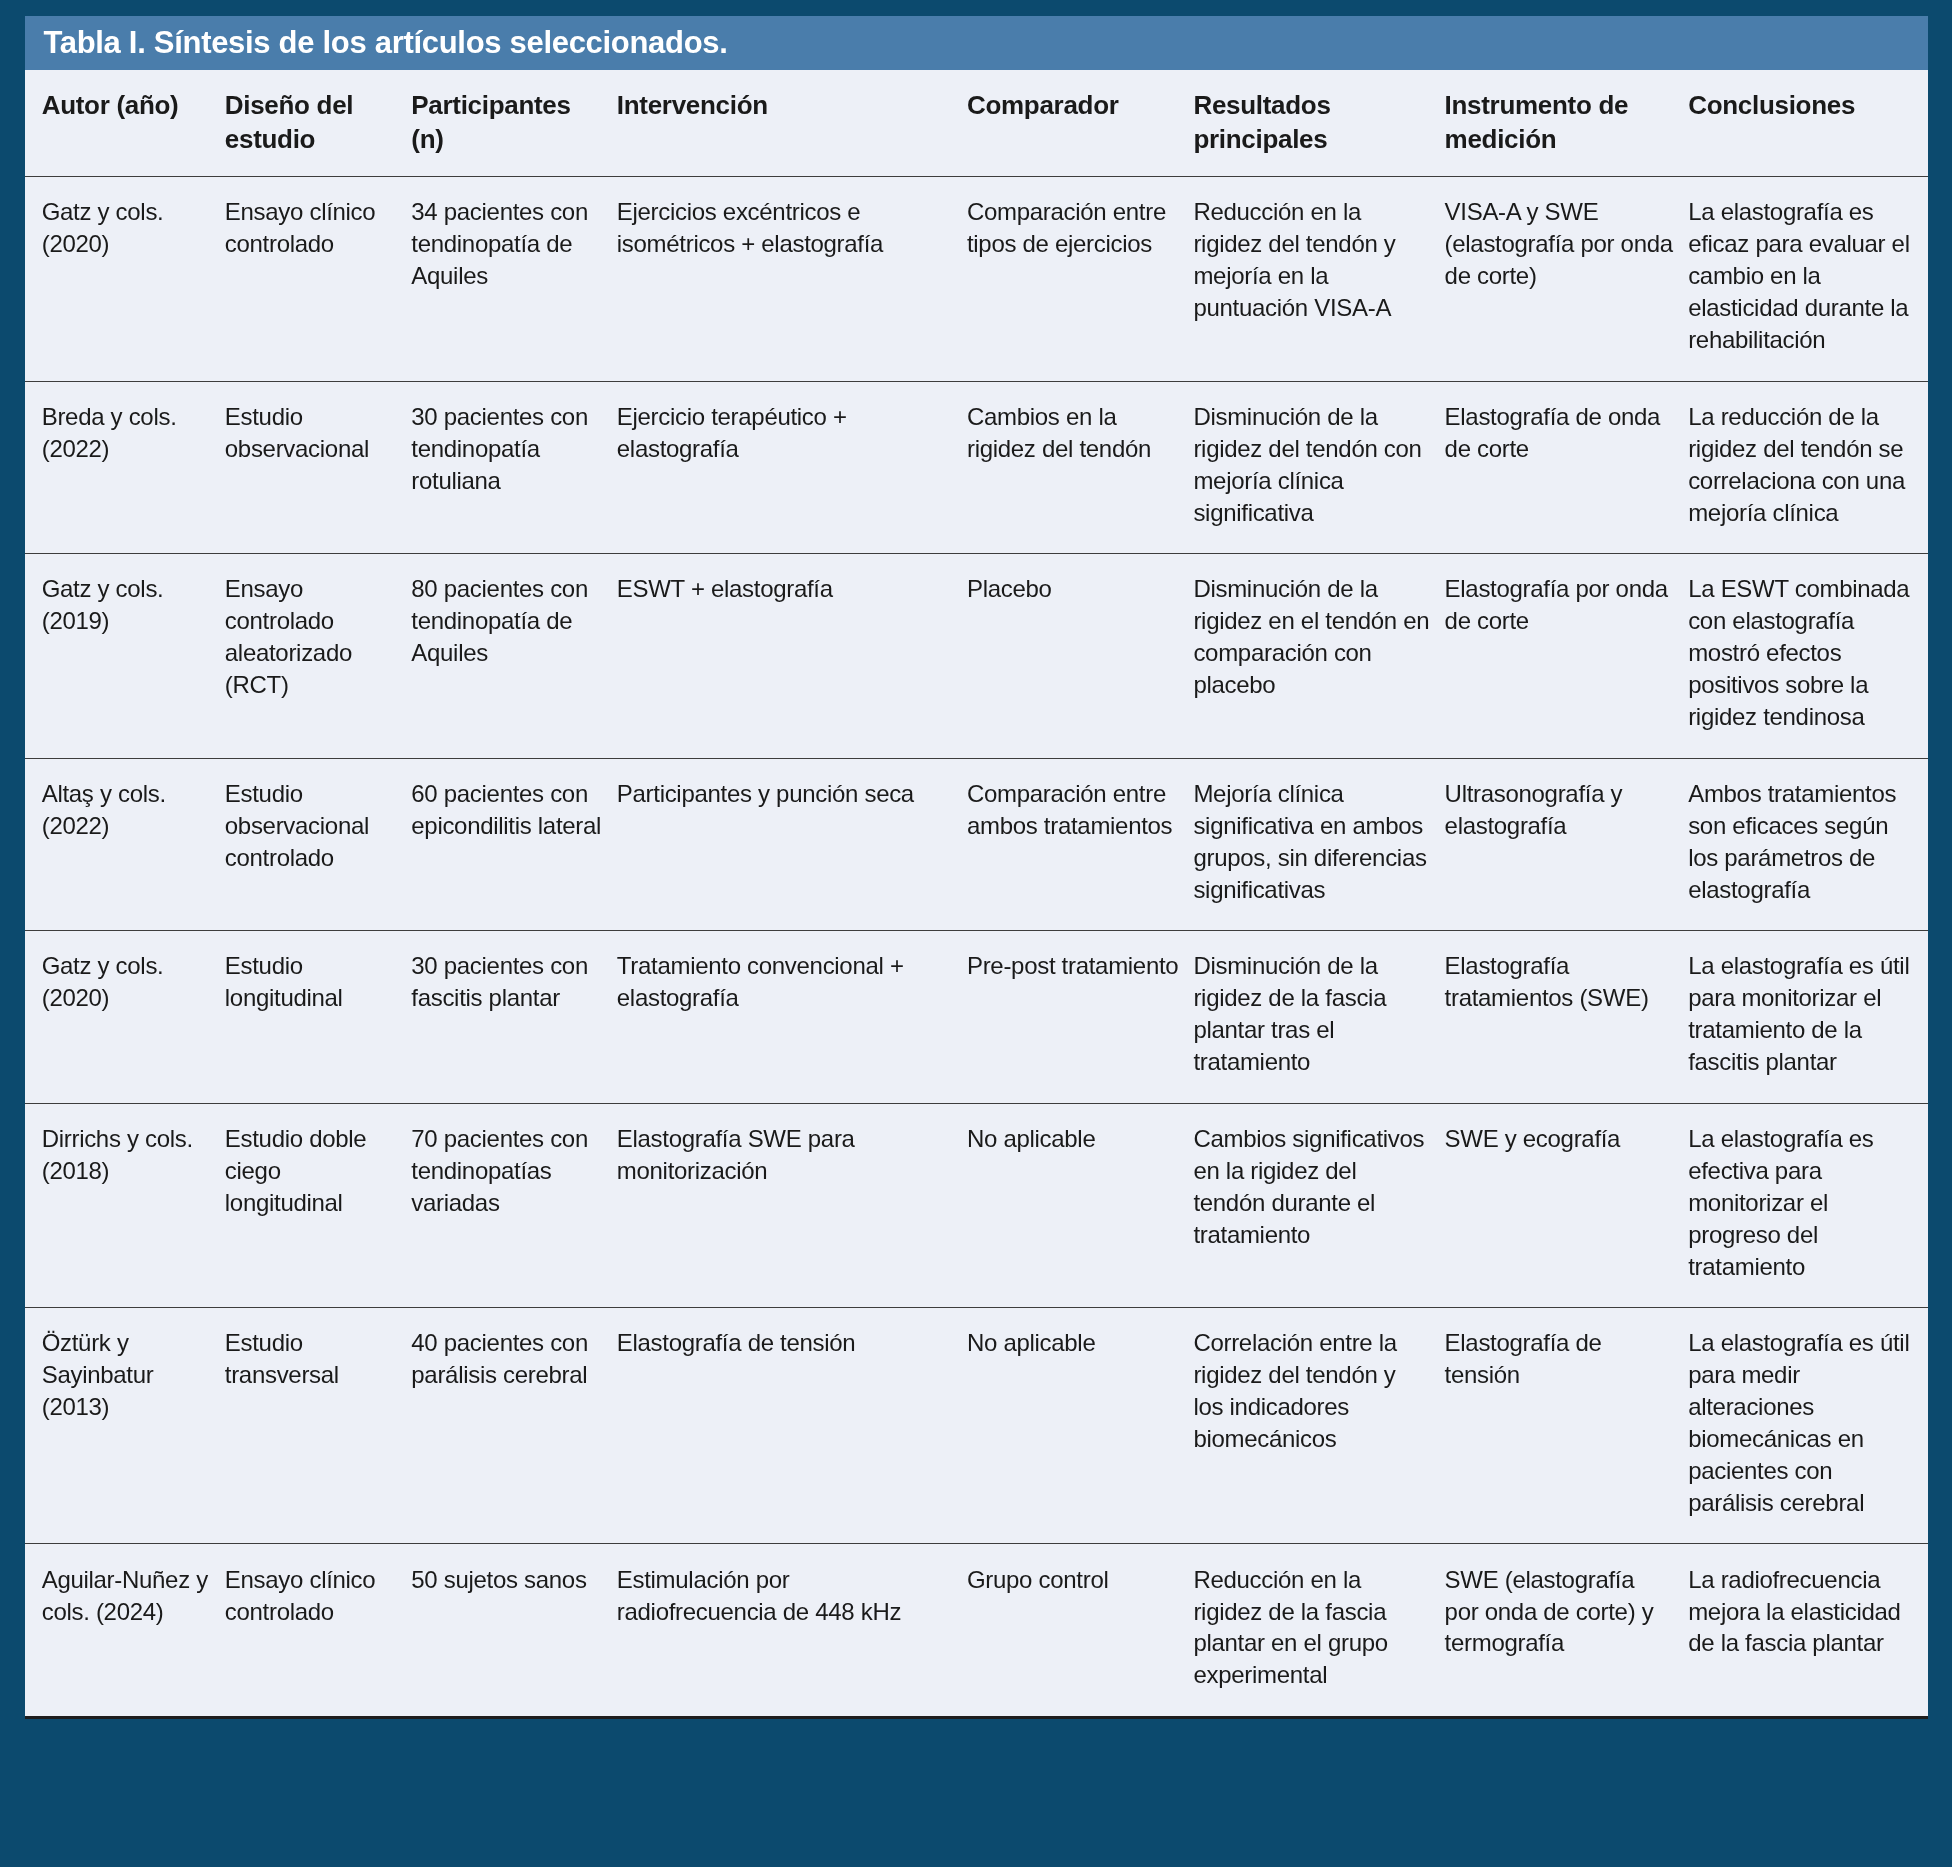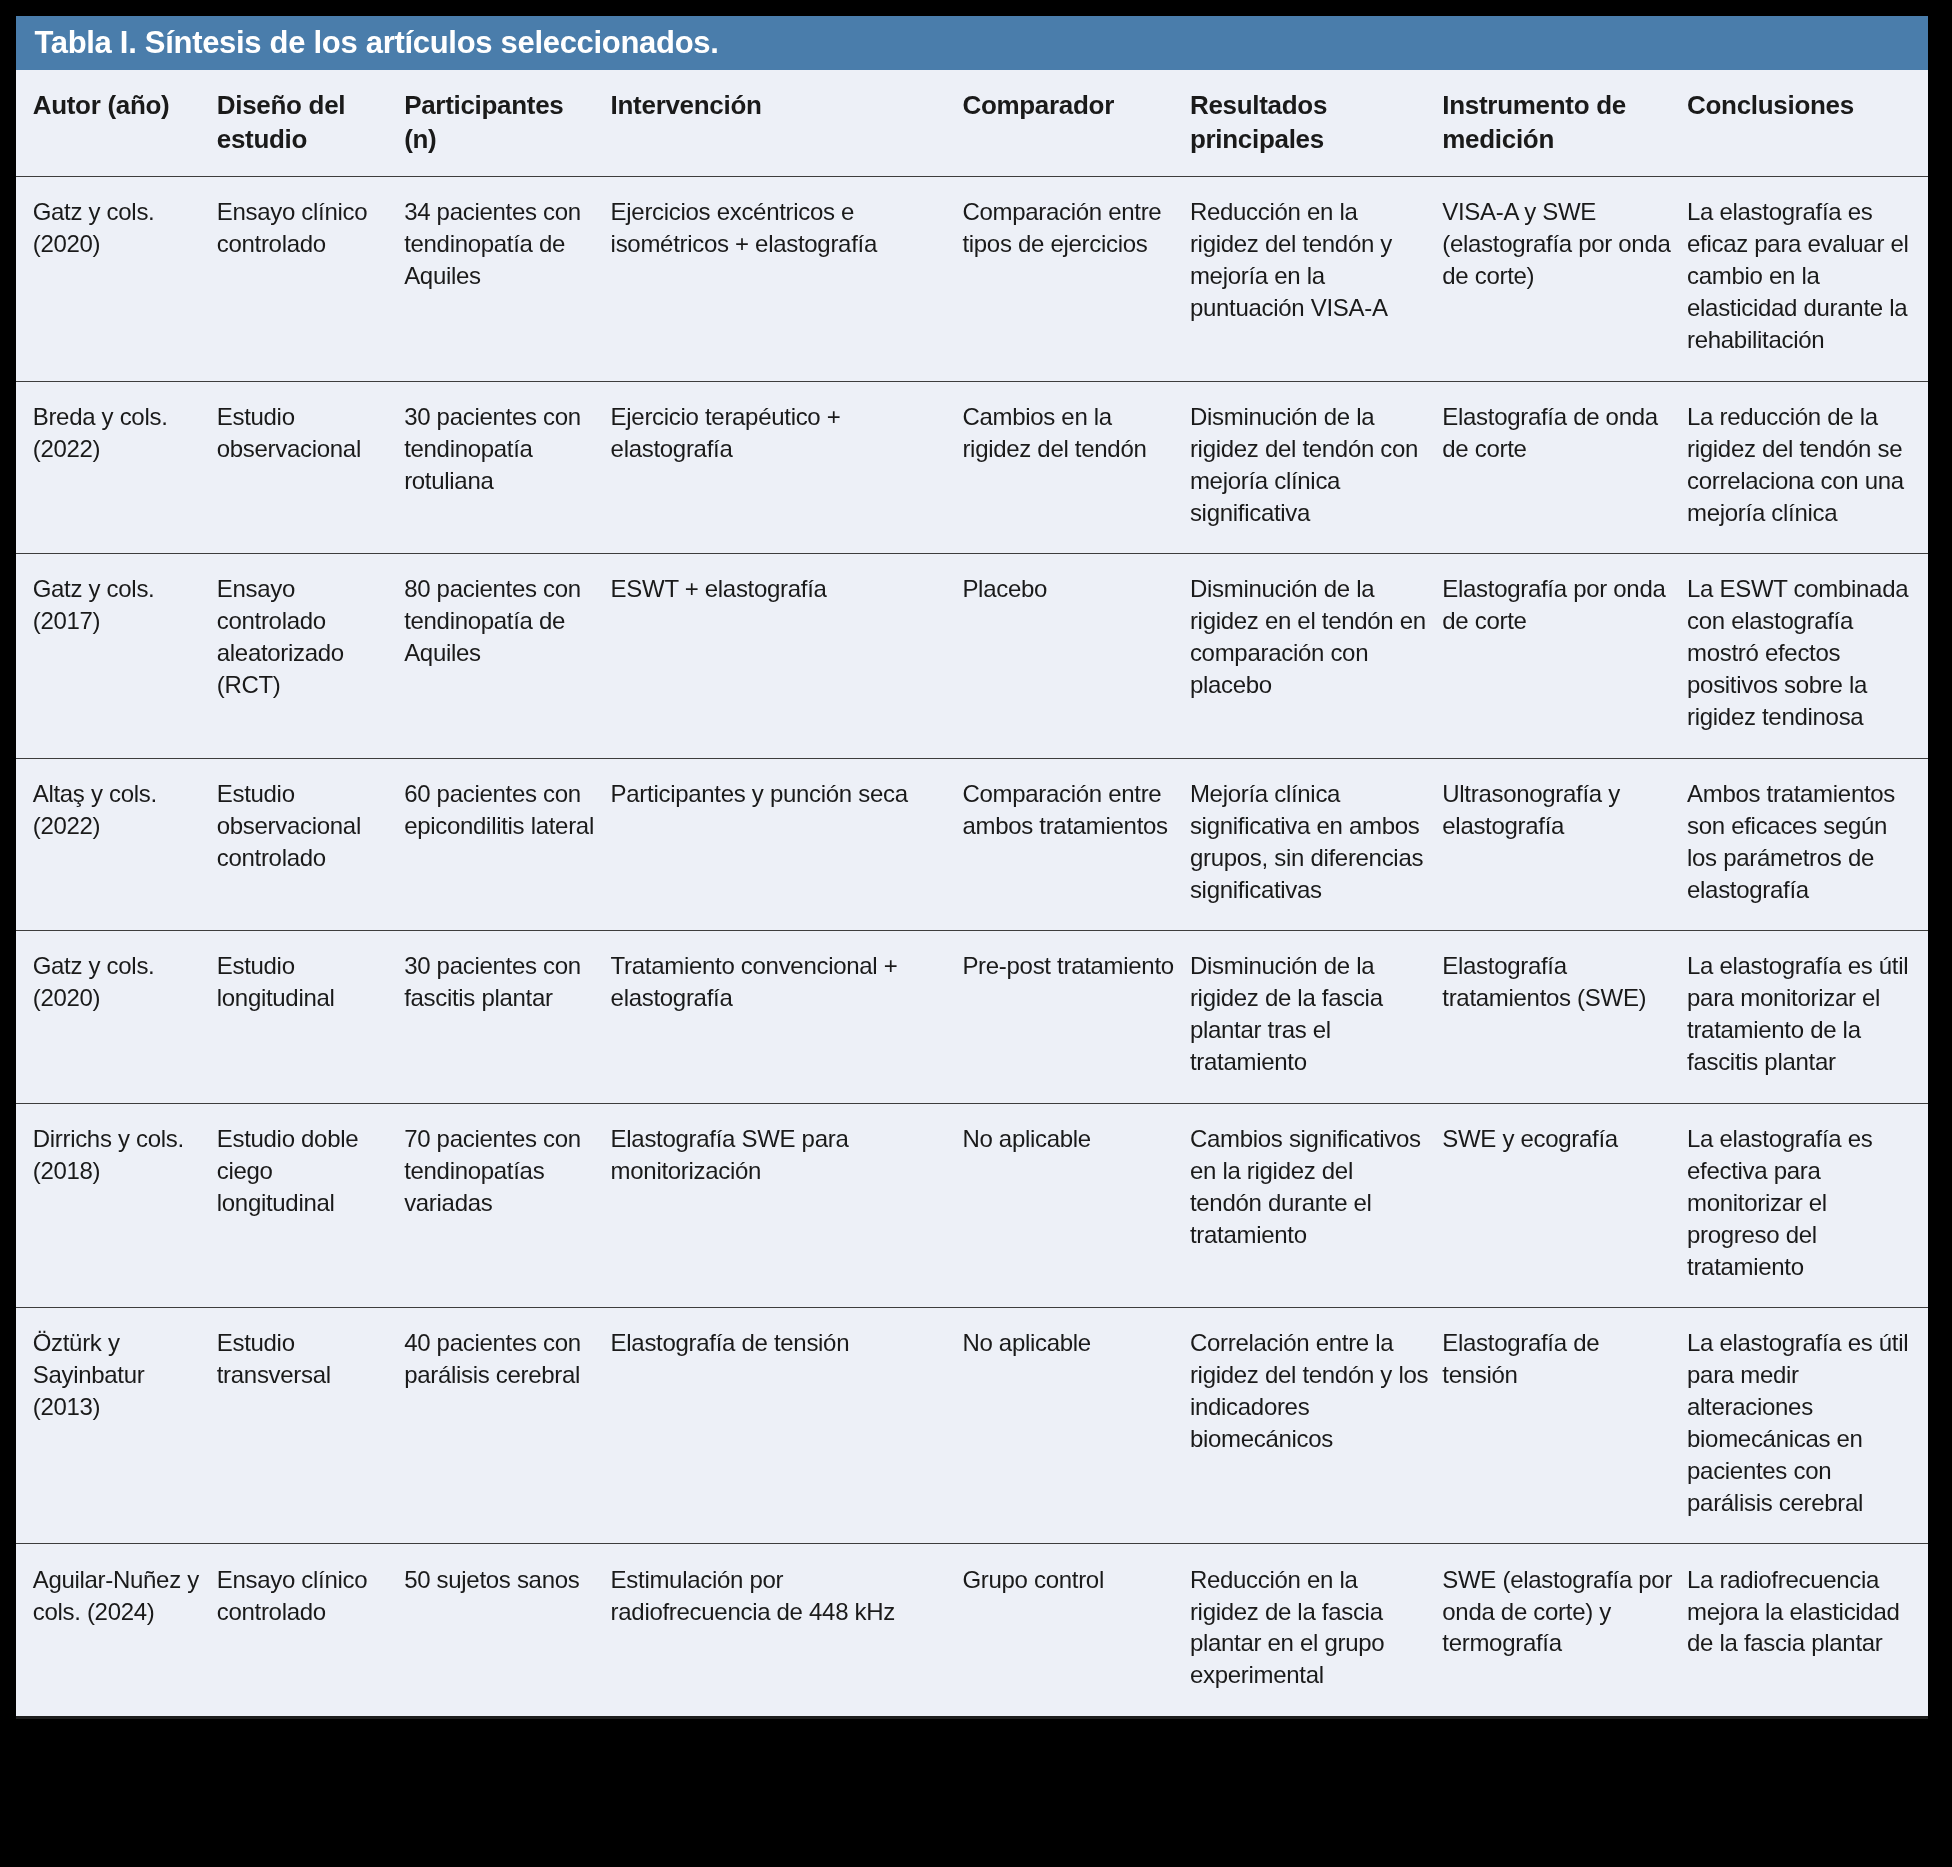--- a/index.html
+++ b/index.html
@@ -6,22 +6,22 @@
     margin: 0;
     padding: 0;
     background: #ffffff;
     font-family: "Liberation Sans", sans-serif;
     color: #1a1a1a;
   }
   .page {
     width: 1952px;
     min-height: 1868px;
     box-sizing: border-box;
-    padding: 16px 24px 16px 16px;
-    background: #000000;
+    padding: 16px 24px 16px 25px;
+    background: #0c4a6e;
   }
   .table-wrap {
     width: 100%;
     background: #edf0f7;
   }
   .title-bar {
     background: #4a7dab;
     color: #ffffff;
     font-size: 31px;
     font-weight: bold;
@@ -117,21 +117,21 @@
             <td>Breda y cols. (2022)</td>
             <td>Estudio observacional</td>
             <td>30 pacientes con tendinopatía rotuliana</td>
             <td>Ejercicio terapéutico + elastografía</td>
             <td>Cambios en la rigidez del tendón</td>
             <td>Disminución de la rigidez del tendón con mejoría clínica significativa</td>
             <td>Elastografía de onda de corte</td>
             <td>La reducción de la rigidez del tendón se correlaciona con una mejoría clínica</td>
           </tr>
           <tr>
-            <td>Gatz y cols. (2017)</td>
+            <td>Gatz y cols. (2019)</td>
             <td>Ensayo controlado aleatorizado (RCT)</td>
             <td>80 pacientes con tendinopatía de Aquiles</td>
             <td>ESWT + elastografía</td>
             <td>Placebo</td>
             <td>Disminución de la rigidez en el tendón en comparación con placebo</td>
             <td>Elastografía por onda de corte</td>
             <td>La ESWT combinada con elastografía mostró efectos positivos sobre la rigidez tendinosa</td>
           </tr>
           <tr>
             <td>Altaş y cols. (2022)</td>

